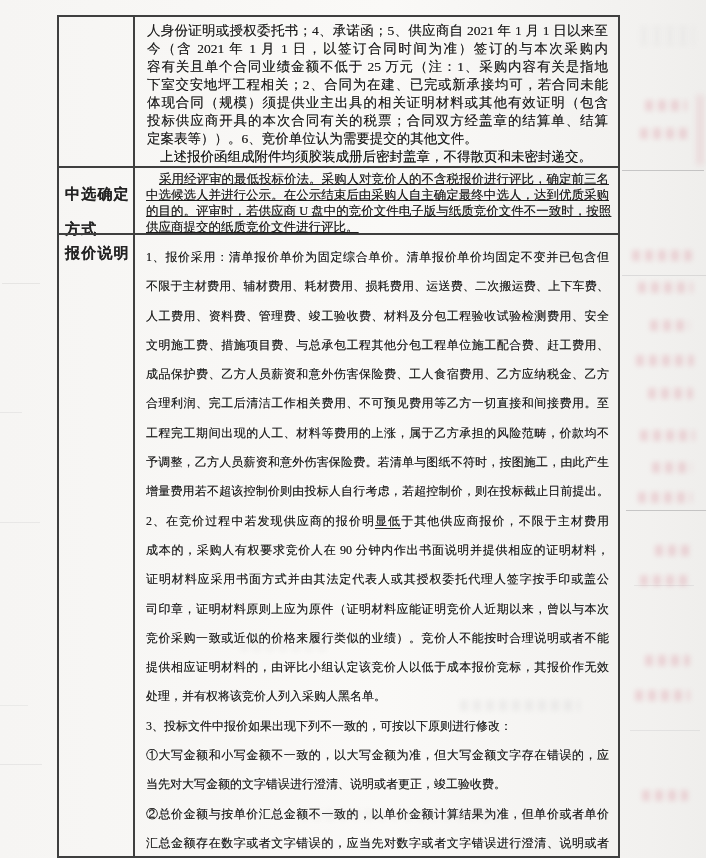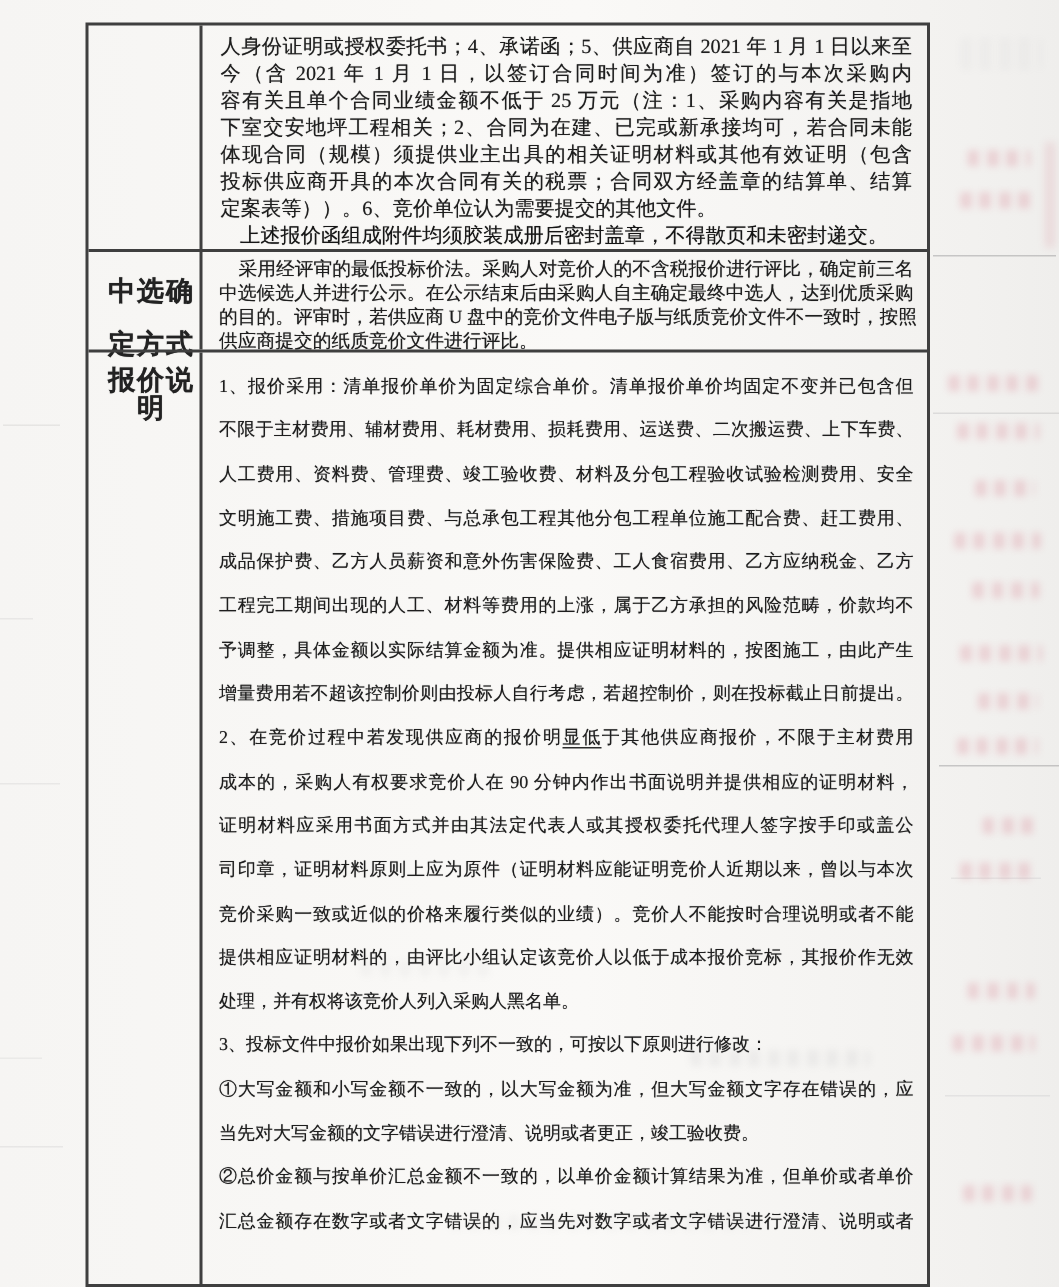--- a/index.html
+++ b/index.html
@@ -23,33 +23,32 @@
   .t-row + .t-row { border-top: 2px solid #3f3f3f; }
   .row-1 { height: 149px; }
   .row-2 { height: 67px; }
   .row-3 { flex: 1; }
   .t-label {
     width: 76px; box-sizing: border-box; border-right: 2px solid #3f3f3f;
     padding: 9px 0 0 6px; flex: none;
   }
   .t-label .lbl {
     display: block; width: 72px;
-    font-size: 18px; font-weight: 600; letter-spacing: 1.2px;
+    font-size: 15px; font-weight: 600; letter-spacing: 1.2px;
     color: #222; line-height: 19px;
     text-shadow: 0 0 0.5px rgba(40,40,40,.7);
-    text-align: center;
   }
   .row-2 .t-label .lbl { line-height: 35px; }
   .t-content {
     flex: 1; box-sizing: border-box; overflow: hidden;
     text-shadow: 0 0 0.5px rgba(40,40,40,.65);
   }
   .row-1 .t-content { padding: 5px 10px 0 12px; font-size: 13.5px; }
   .row-1 .tline { line-height: 18px; }
-  .row-2 .t-content { padding: 3px 9px 0 11px; font-size: 12.5px; }
+  .row-2 .t-content { padding: 3px 9px 0 11px; font-size: 12.5px; text-decoration: underline; }
   .row-2 .tline { line-height: 16px; }
   .row-3 .t-content { padding: 8px 9px 0 11px; font-size: 12px; }
   .row-3 .tline { line-height: 29.3px; }
   .tline {
     text-align: justify; text-align-last: justify;
     word-break: keep-all; white-space: nowrap; color: #1e1e1e;
   }
   .tline.end { text-align-last: left; }
   .tline.bold { font-weight: normal; color: #151515; }
   .tline.indent { text-indent: 13px; }
@@ -110,22 +109,23 @@
     <div class="t-row row-3">
       <div class="t-label">
         <span class="lbl">报价说明</span>
       </div>
       <div class="t-content">
           <div class="tline"><span>1、报价采用：清单报价单价为固定综合单价。清单报价单价均固定不变并已包含但</span></div>
           <div class="tline"><span>不限于主材费用、辅材费用、耗材费用、损耗费用、运送费、二次搬运费、上下车费、</span></div>
           <div class="tline"><span>人工费用、资料费、管理费、竣工验收费、材料及分包工程验收试验检测费用、安全</span></div>
           <div class="tline"><span>文明施工费、措施项目费、与总承包工程其他分包工程单位施工配合费、赶工费用、</span></div>
           <div class="tline"><span>成品保护费、乙方人员薪资和意外伤害保险费、工人食宿费用、乙方应纳税金、乙方</span></div>
+          <div class="tline"><span>合理利润、完工后清洁工作相关费用、不可预见费用等乙方一切直接和间接费用。至</span></div>
           <div class="tline"><span>工程完工期间出现的人工、材料等费用的上涨，属于乙方承担的风险范畴，价款均不</span></div>
-          <div class="tline"><span>予调整，具体金额以实际结算金额为准。提供相应证明材料的，按图施工，由此产生</span></div>
+          <div class="tline"><span>予调整，乙方人员薪资和意外伤害保险费。若清单与图纸不符时，按图施工，由此产生</span></div>
           <div class="tline"><span>增量费用若不超该控制价则由投标人自行考虑，若超控制价，则在投标截止日前提出。</span></div>
           <div class="tline"><span>2、在竞价过程中若发现供应商的报价明</span><span class="u">显低</span><span>于其他供应商报价，不限于主材费用</span></div>
           <div class="tline"><span>成本的，采购人有权要求竞价人在 90 分钟内作出书面说明并提供相应的证明材料，</span></div>
           <div class="tline"><span>证明材料应采用书面方式并由其法定代表人或其授权委托代理人签字按手印或盖公</span></div>
           <div class="tline"><span>司印章，证明材料原则上应为原件（证明材料应能证明竞价人近期以来，曾以与本次</span></div>
           <div class="tline"><span>竞价采购一致或近似的价格来履行类似的业绩）。竞价人不能按时合理说明或者不能</span></div>
           <div class="tline"><span>提供相应证明材料的，由评比小组认定该竞价人以低于成本报价竞标，其报价作无效</span></div>
           <div class="tline end"><span>处理，并有权将该竞价人列入采购人黑名单。</span></div>
           <div class="tline end"><span>3、投标文件中报价如果出现下列不一致的，可按以下原则进行修改：</span></div>
           <div class="tline"><span>①大写金额和小写金额不一致的，以大写金额为准，但大写金额文字存在错误的，应</span></div>

